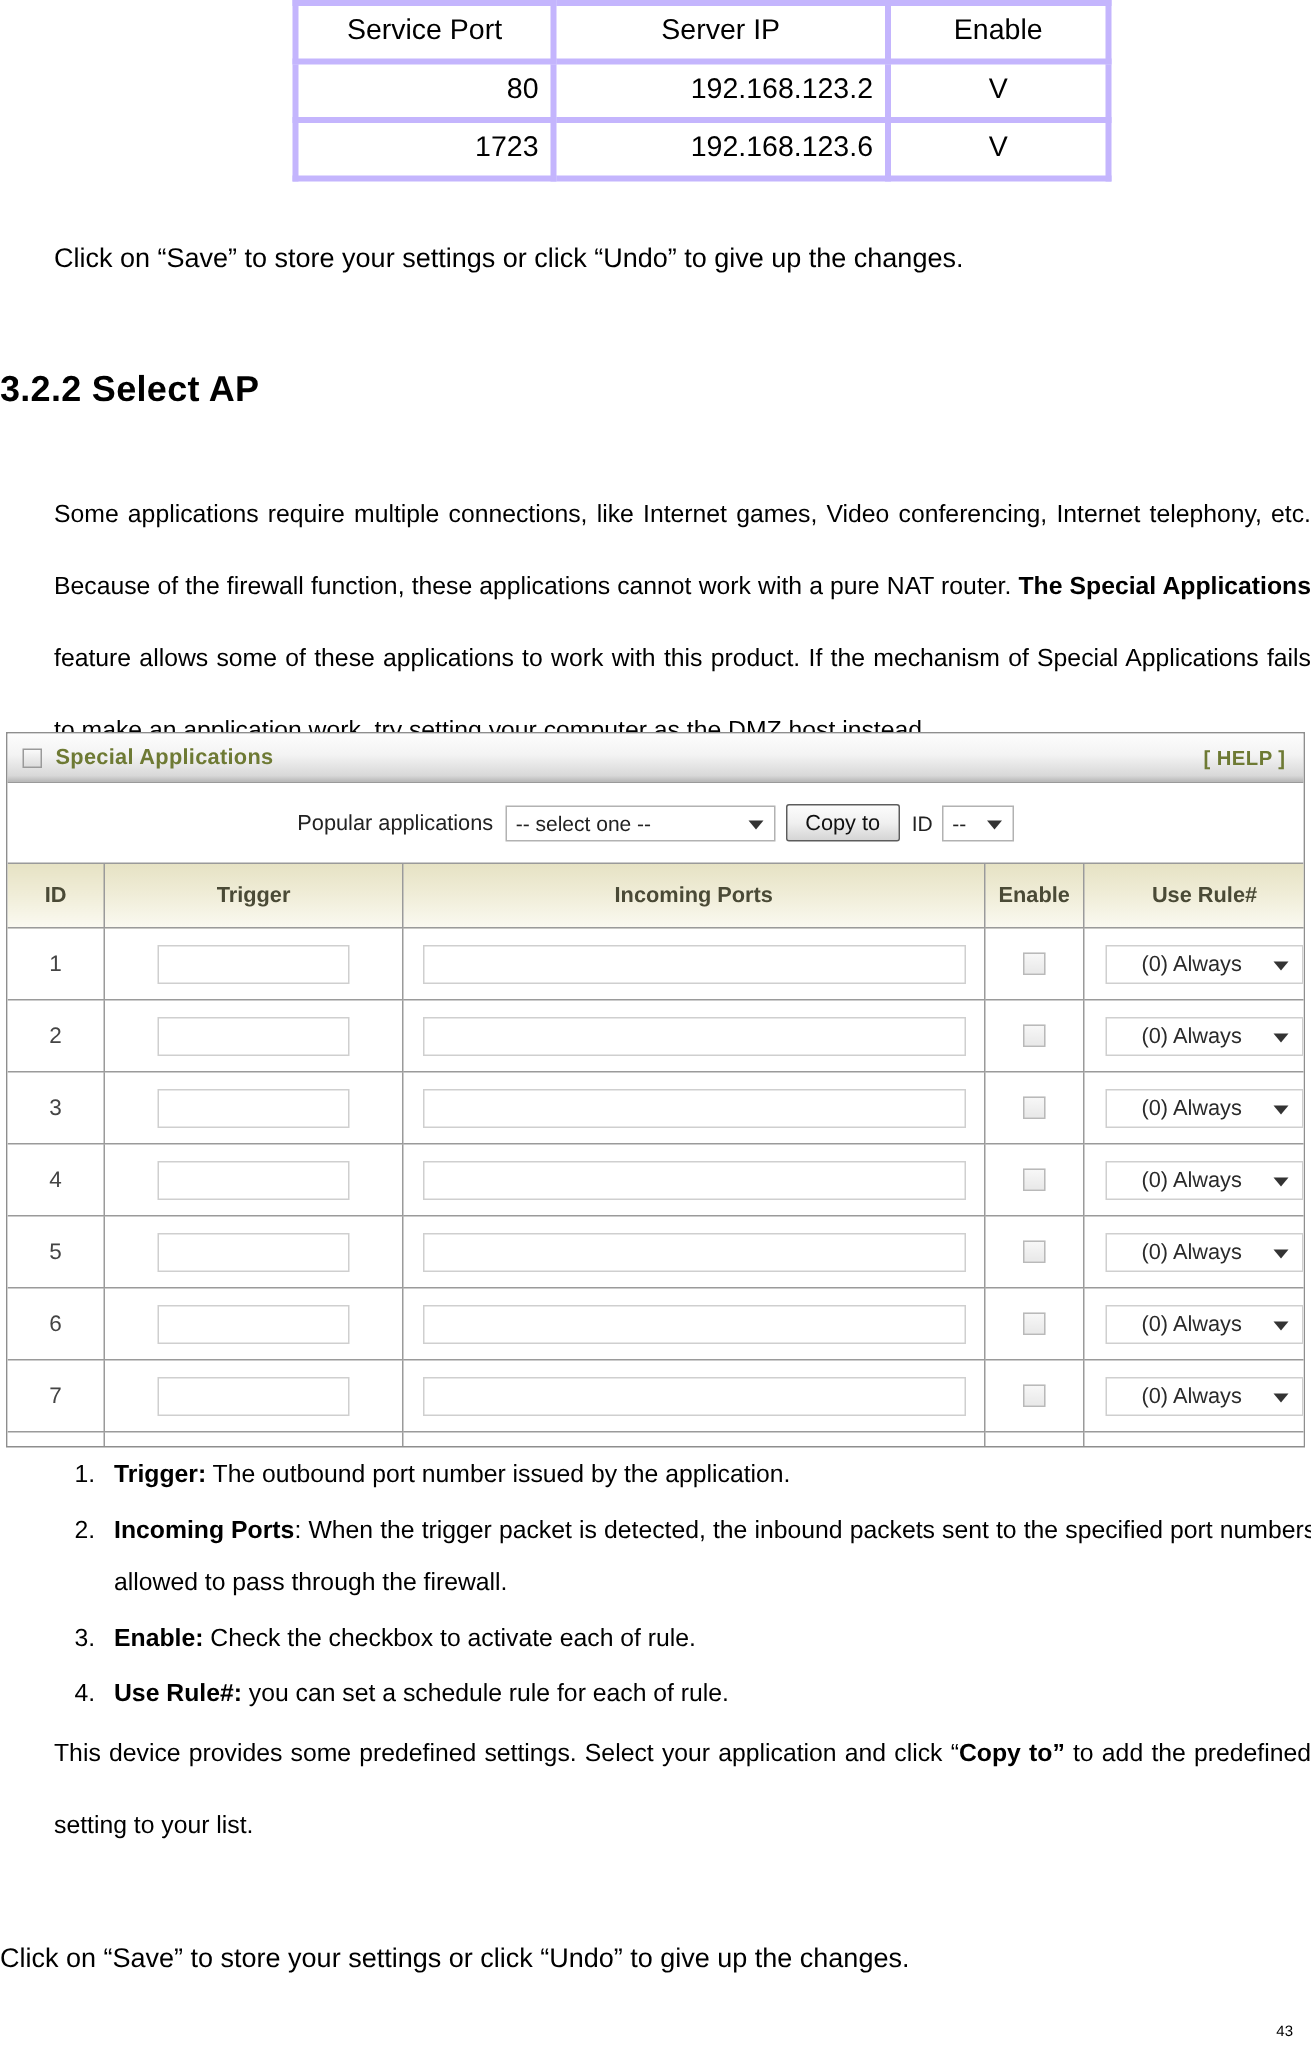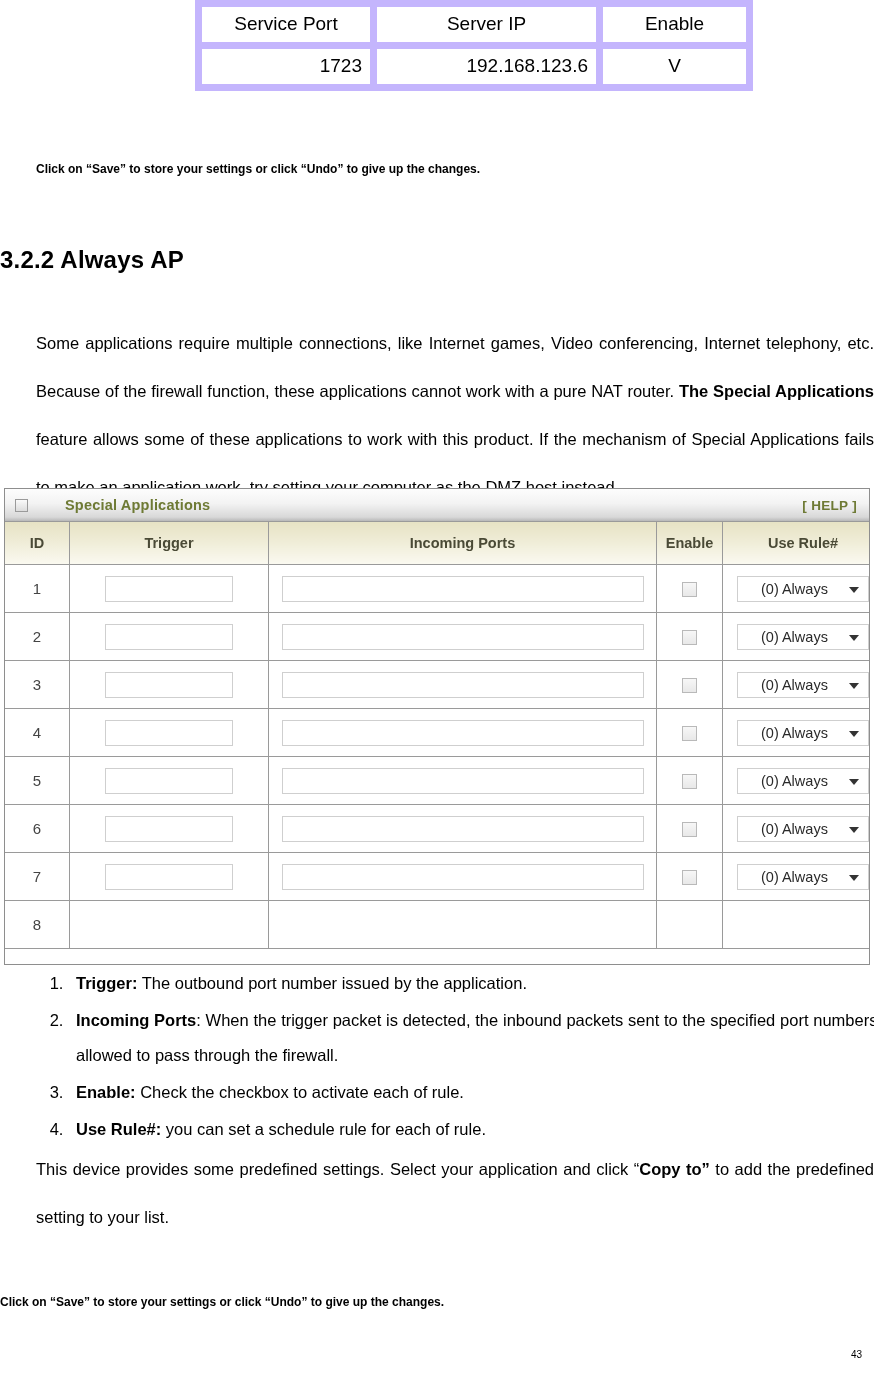--- a/index.html
+++ b/index.html
@@ -22,21 +22,21 @@
     left: 195px;
     top: 0px;
     width: 484px;
   }
   table.doc-table {
     border-collapse: collapse;
     width: 484px;
     table-layout: fixed;
   }
   table.doc-table td, table.doc-table th {
-    border: 7px solid #c4b5fd;
+    border: 4px solid #c4b5fd;
     font-size: 19px;
     font-weight: normal;
     font-family: "Liberation Sans", sans-serif;
     height: 35px;
     padding: 0 8px;
     line-height: 1.1;
   }
   table.doc-table th {
     text-align: center;
   }
@@ -46,22 +46,22 @@
   table.doc-table td.ena {
     text-align: center;
   }
   .col-a { width: 152px; }
   .col-b { width: 203px; }
   .col-c { width: 127px; }
 
   
   .save-note {
     position: absolute;
-    font-size: 12px;
-    font-weight: bold;
+    font-size: 18px;
+    font-weight: normal;
     line-height: 1.2;
   }
   #save-note-1 { left: 36px; top: 162px; }
   #save-note-2 { left: 0px;  top: 1295px; }
 
   h2.section-heading {
     position: absolute;
     left: 0px;
     top: 246px;
     margin: 0;
@@ -126,21 +126,20 @@
     font-family: "Liberation Sans", sans-serif;
   }
   .ui-titlebar {
     height: 33px;
     background: linear-gradient(to bottom, #fdfdfd 0%, #f3f3f3 45%, #d8d8d8 88%, #b8b8b8 100%);
     border-bottom: 1px solid #9a9a9a;
     display: flex;
     align-items: center;
     padding: 0 12px 0 10px;
     box-sizing: border-box;
-    gap: 28px;
   }
   .ui-titlebar .box-icon {
     width: 11px;
     height: 11px;
     border: 1px solid #9a9a9a;
     background: linear-gradient(to bottom,#fafafa,#dcdcdc);
     display: inline-block;
     margin-right: 9px;
     flex: 0 0 auto;
   }
@@ -305,42 +304,60 @@
   <table class="doc-table">
     <thead>
       <tr>
         <th class="col-a">Service Port</th>
         <th class="col-b">Server IP</th>
         <th class="col-c">Enable</th>
       </tr>
     </thead>
     <tbody>
       <tr>
+        <td class="num">80</td>
+        <td class="ip">192.168.123.2</td>
+        <td class="ena">V</td>
+      </tr>
+      <tr>
         <td class="num">1723</td>
         <td class="ip">192.168.123.6</td>
         <td class="ena">V</td>
       </tr>
     </tbody>
   </table>
 </div>
 
 <div id="save-note-1" class="save-note">Click on “Save” to store your settings or click “Undo” to give up the changes.</div>
 
-<h2 class="section-heading">3.2.2 Always AP</h2>
+<h2 class="section-heading">3.2.2 Select AP</h2>
 
 <p id="para-intro" class="body-para"><span>Some applications require multiple connections, like Internet games, Video conferencing, Internet telephony, etc. Because of the firewall function, these applications cannot work with a pure NAT router. </span><b>The Special Applications</b><span> feature allows some of these applications to work with this product. If the mechanism of Special Applications fails to make an application work, try setting your computer as the DMZ host instead.</span></p>
 
 <div class="ui-panel">
 
   <div class="ui-titlebar">
     <span class="box-icon"></span>
     <span class="ui-title-text">Special Applications</span>
     <span class="ui-help">[ HELP ]</span>
   </div>
 
+  <div class="ui-toolbar">
+    <span class="tb-label">Popular applications</span>
+    <div class="combo" id="combo-popular">
+      <span>-- select one --</span>
+      <span class="caret"></span>
+    </div>
+    <div class="copy-btn">Copy to</div>
+    <span class="id-label">ID</span>
+    <div class="combo" id="combo-id">
+      <span>--</span>
+      <span class="caret"></span>
+    </div>
+  </div>
 
   <table class="ui-grid">
     <thead>
       <tr>
         <th class="w-id">ID</th>
         <th class="w-trigger">Trigger</th>
         <th class="w-ports">Incoming Ports</th>
         <th class="w-enable">Enable</th>
         <th class="w-rule">Use Rule#</th>
       </tr>

